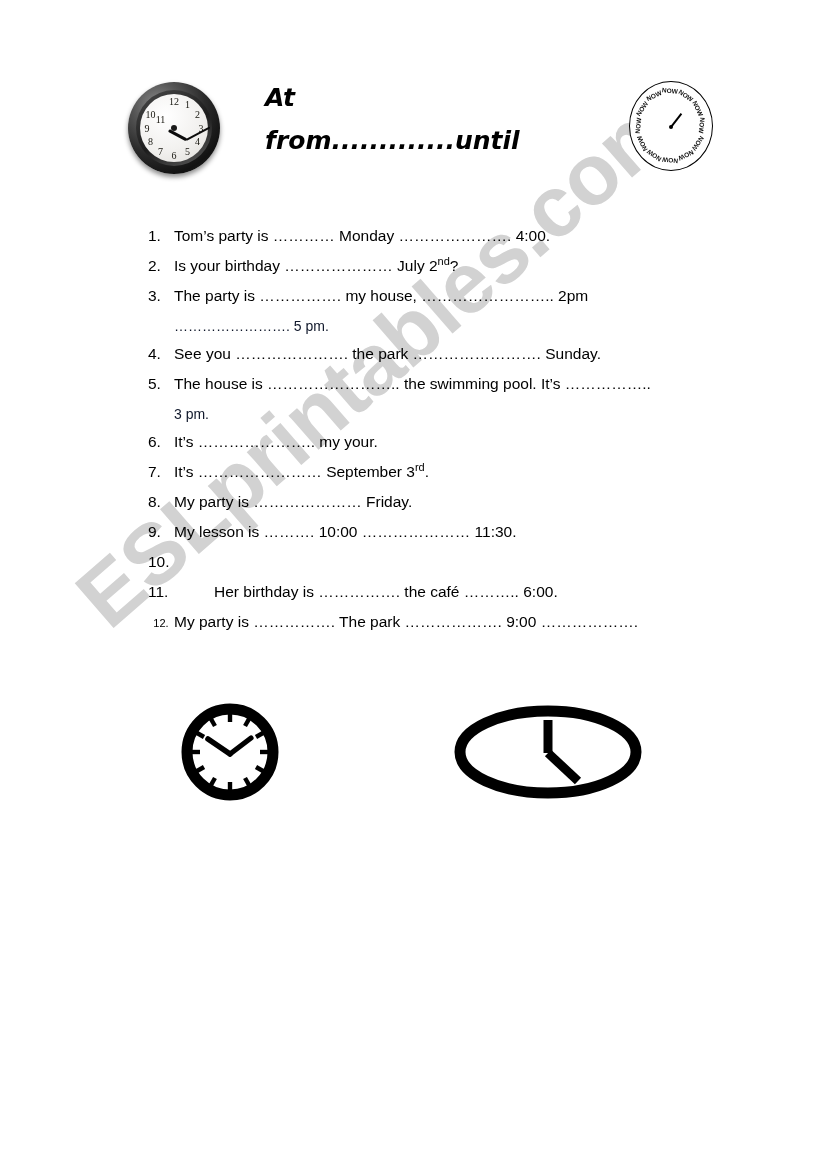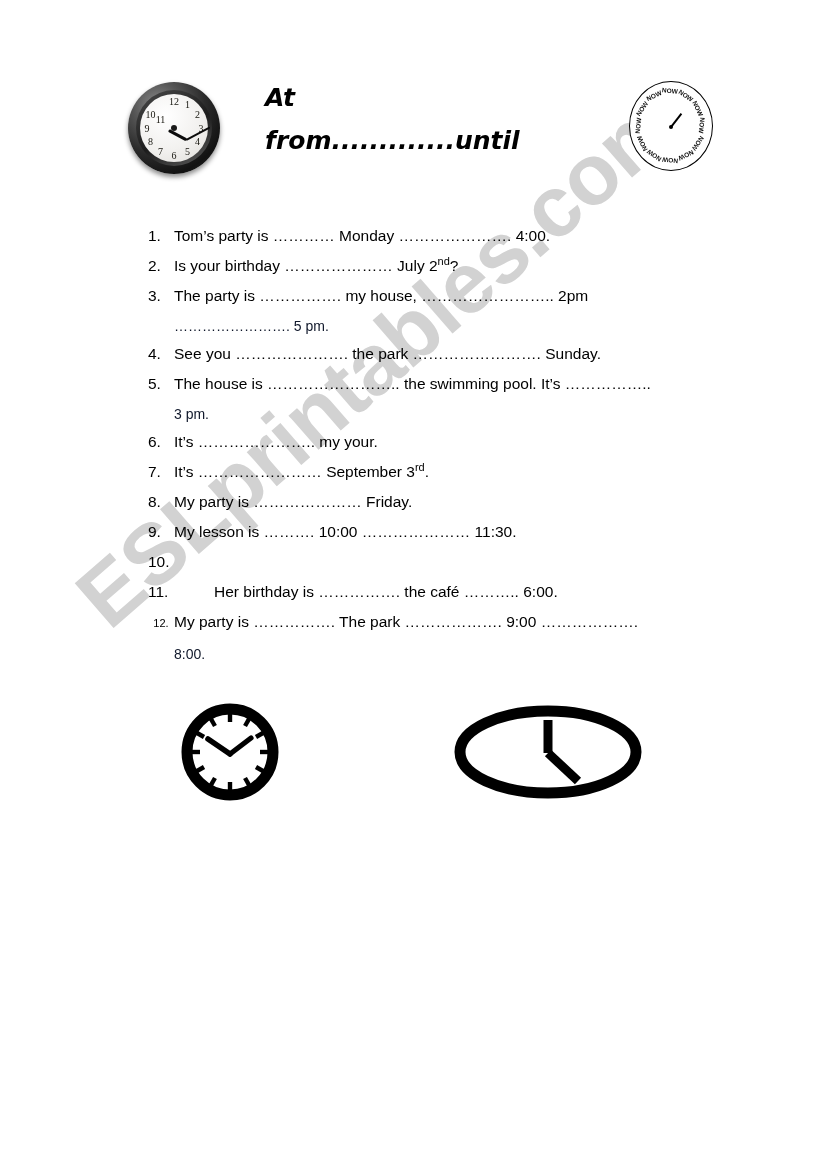--- a/index.html
+++ b/index.html
@@ -363,21 +363,20 @@
         <div class="ex-num wide">10.</div>
       </div>
       <div class="ex-item">
         <div class="ex-num wide">11.</div>
         <div class="ex-text">Her birthday is ……………. the café ……….. 6:00.</div>
       </div>
       <div class="ex-item">
         <div class="ex-num tiny">12.</div>
         <div class="ex-text">My party is ……………. The park ………………. 9:00 ……………….</div>
       </div>
-      <div class="ex-cont">8:00.</div>
     </div>
 
   <div id="bottom-art">
 
     <svg class="round-clock" viewBox="0 0 100 100">
       <circle cx="50" cy="50" r="43" fill="none" stroke="#000000" stroke-width="11"></circle>
       <g stroke="#000000" stroke-width="4.4" stroke-linecap="butt">
         <line x1="50" y1="11" x2="50" y2="20"></line>
         <line x1="69.5" y1="16.2" x2="65" y2="24"></line>
         <line x1="83.8" y1="30.5" x2="76" y2="35"></line>

